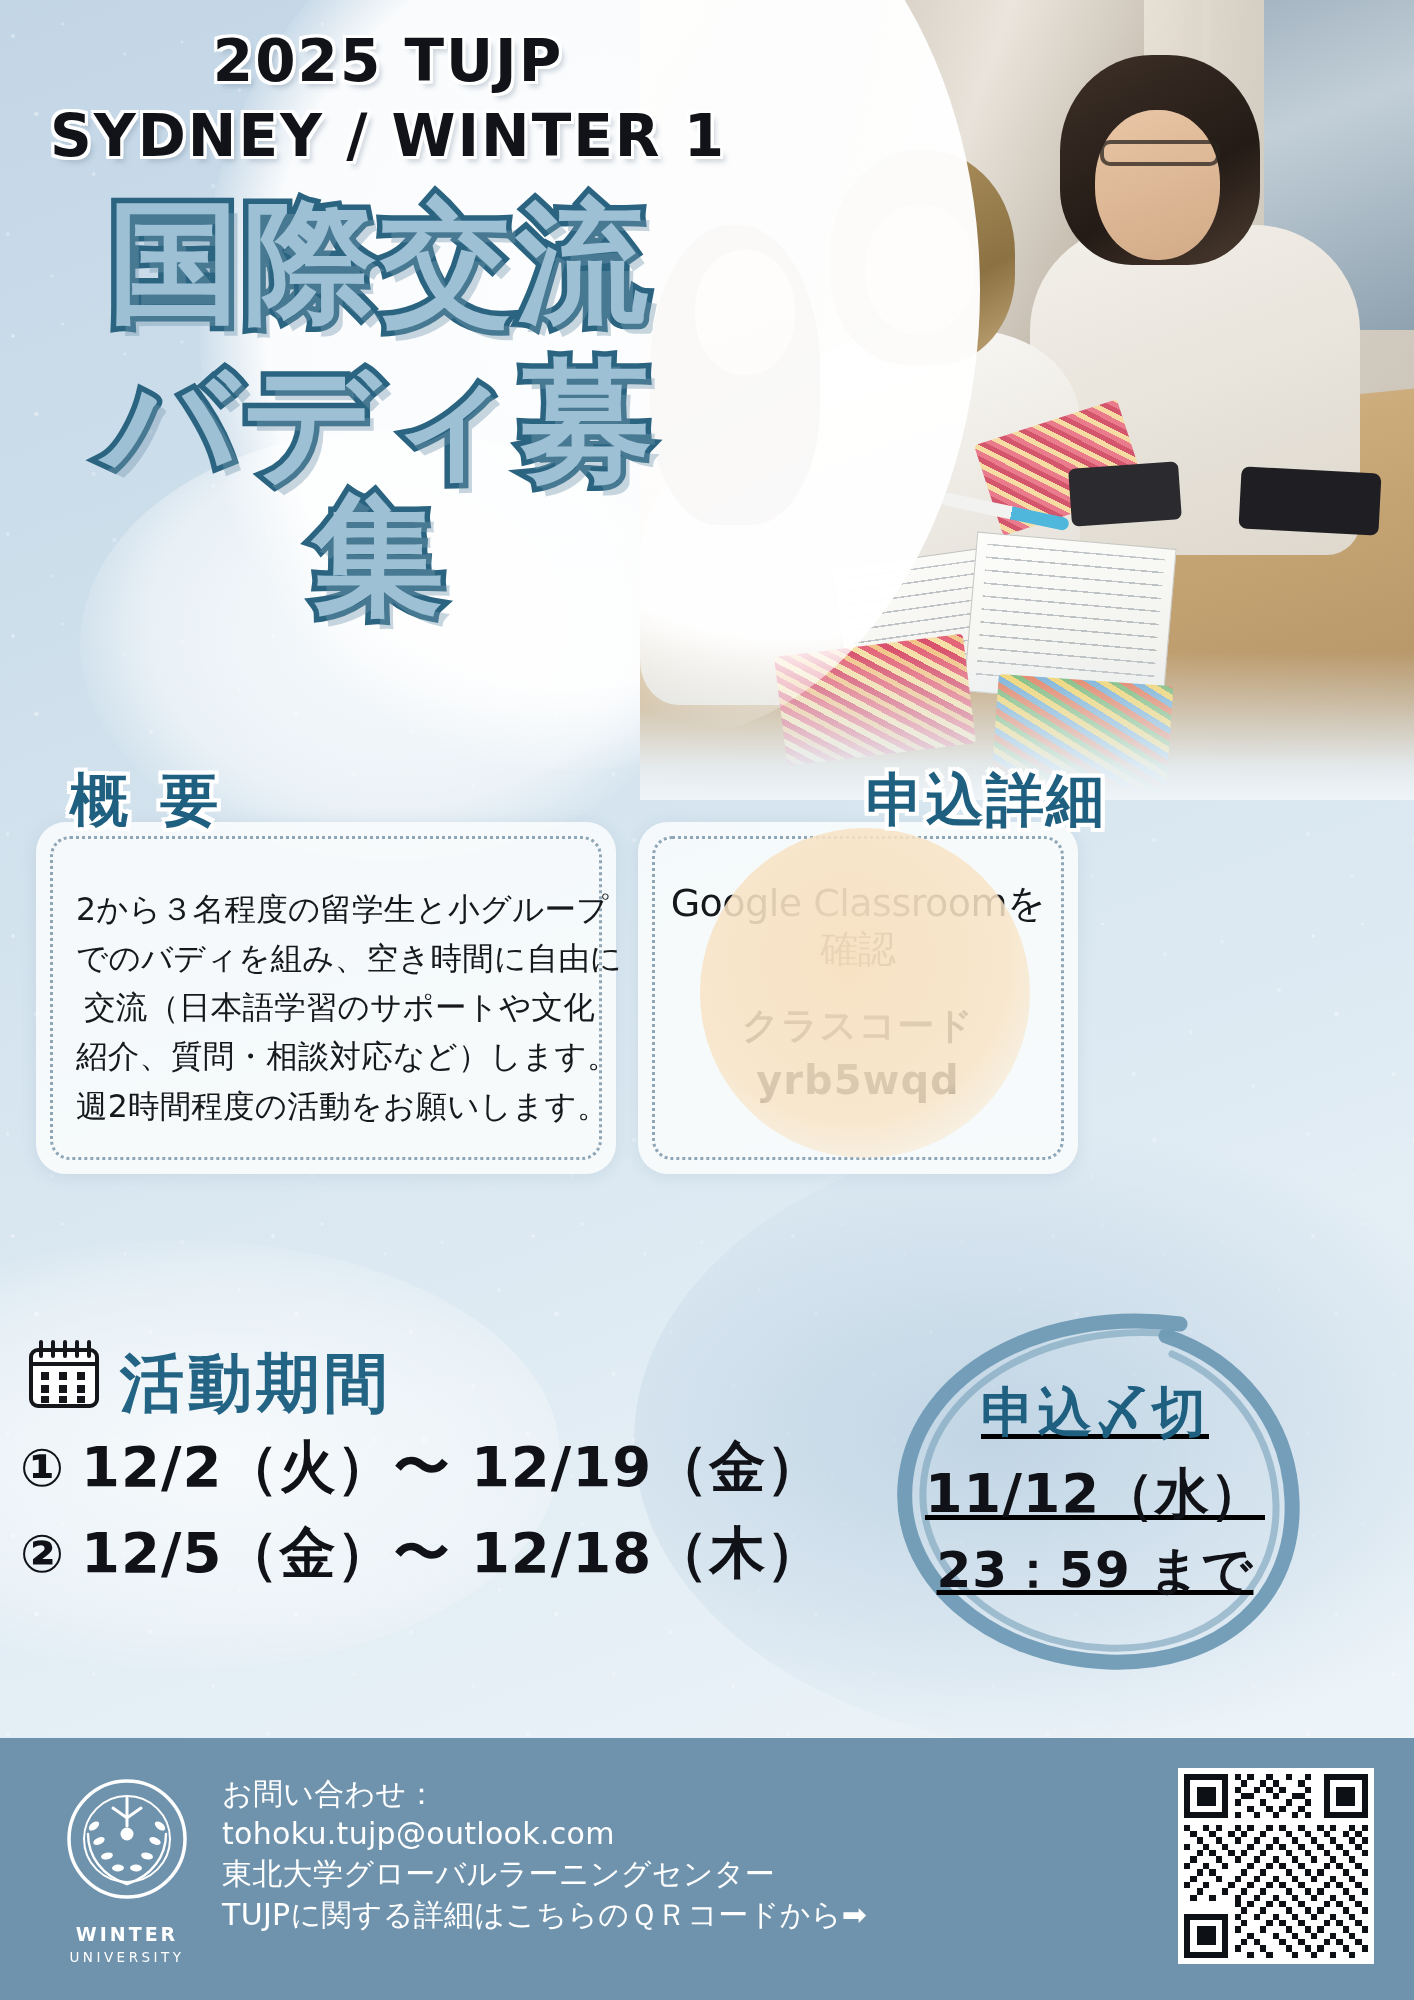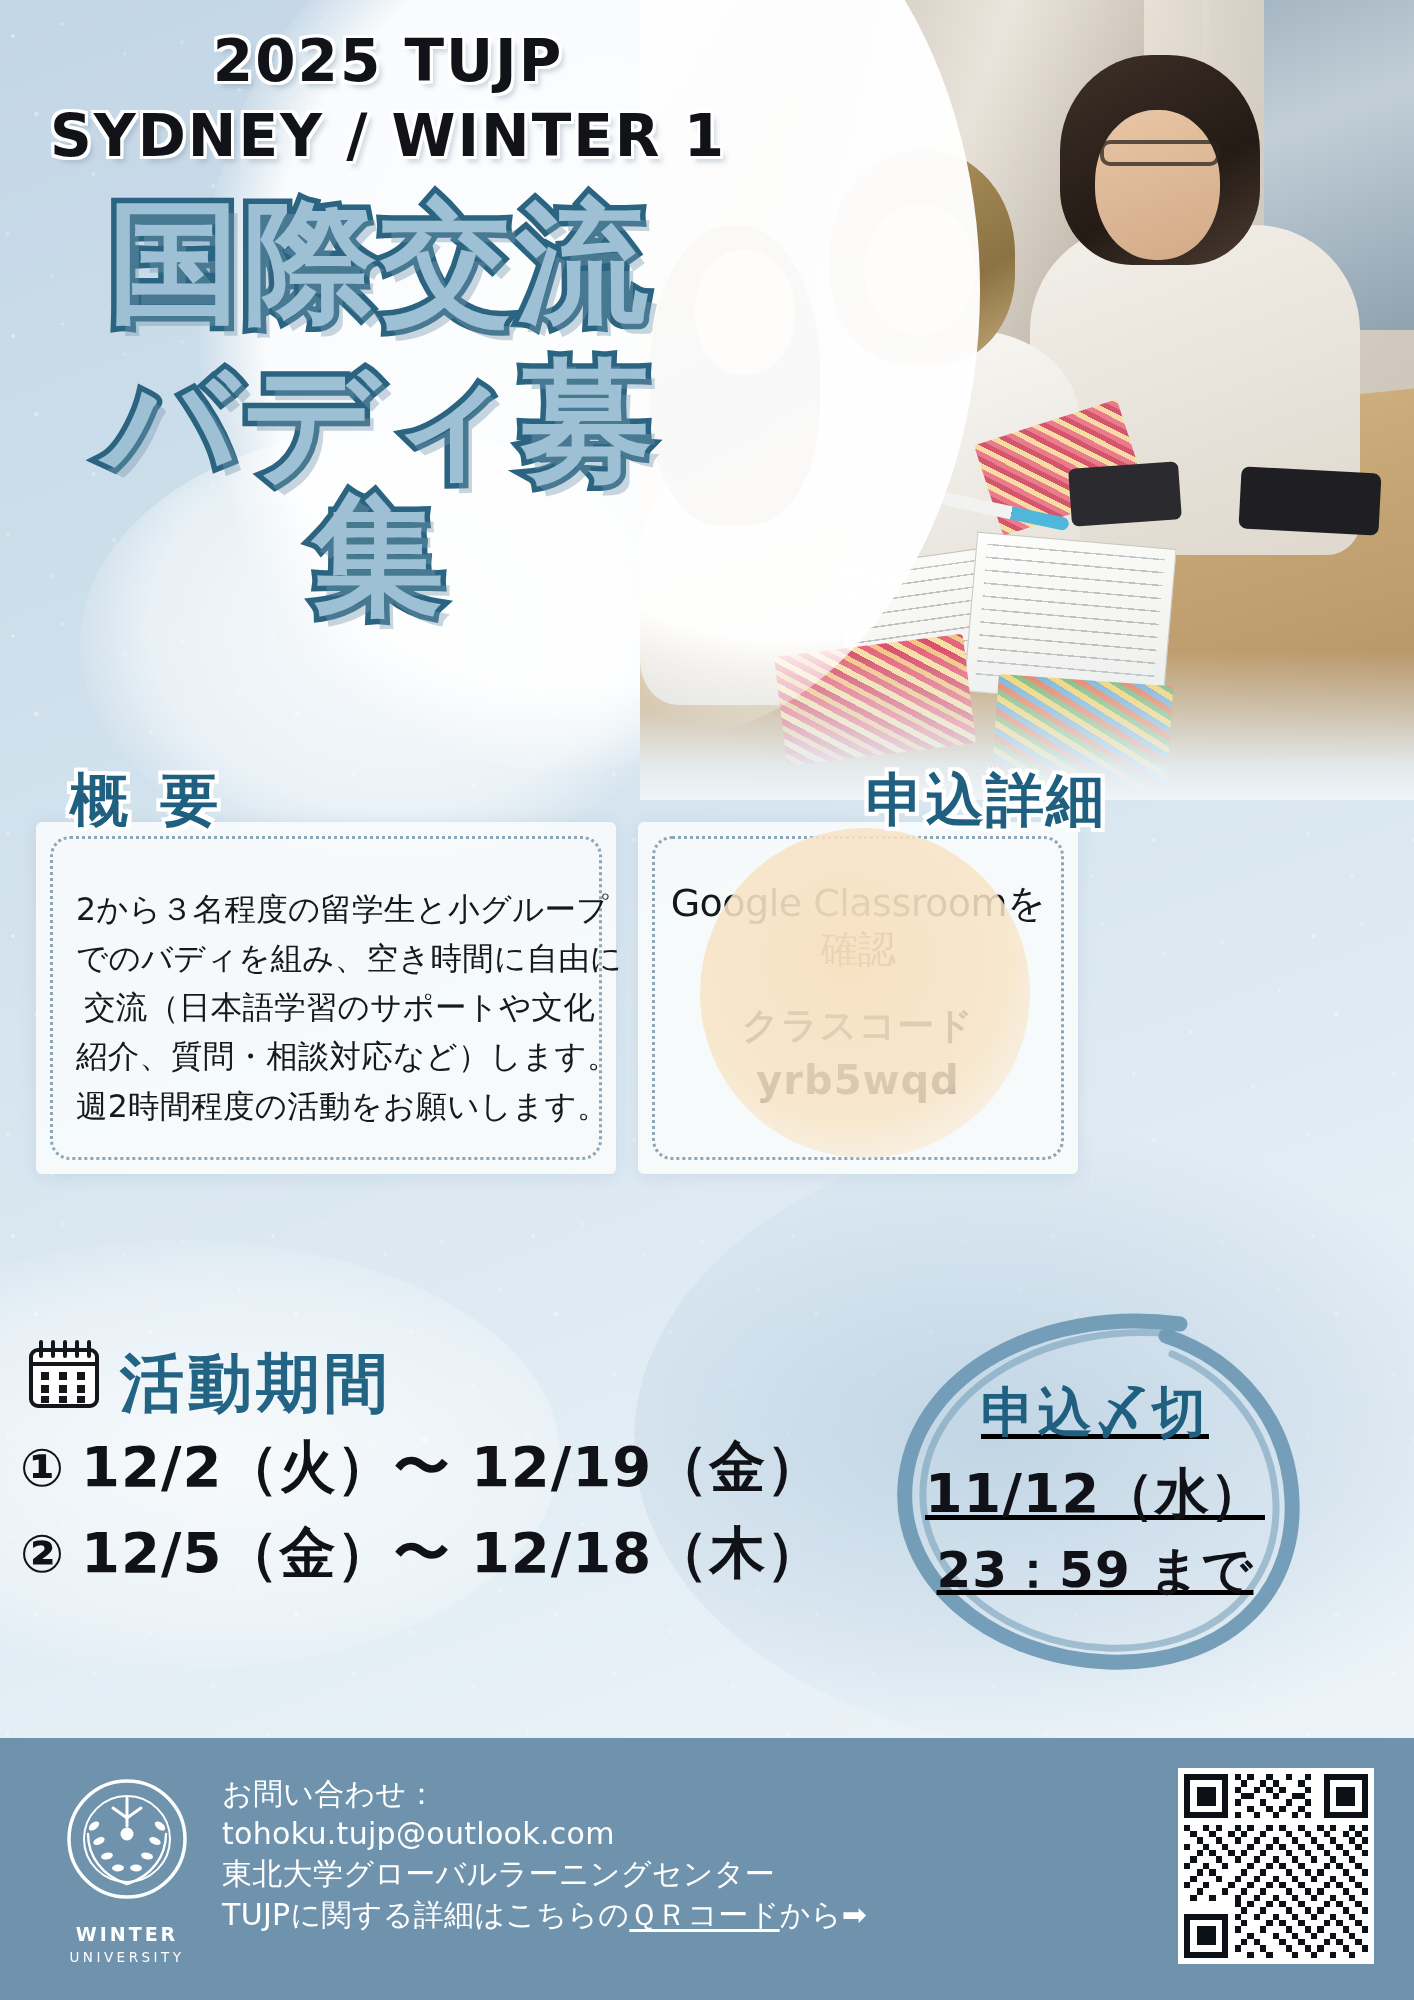--- a/index.html
+++ b/index.html
@@ -220,21 +220,21 @@
       0 -4px 0 #fff, 0 4px 0 #fff, -4px 0 0 #fff, 4px 0 0 #fff;
     font-family:"DejaVu Sans","Liberation Sans",sans-serif;
   }
   #head-gaiyou { left:70px; top:762px; }
   #head-moushikomi { left:866px; top:762px; letter-spacing:2px; }
 
   
   .card {
     position:absolute;
     background:rgba(248,251,252,.93);
-    border-radius:6px;
+    border-radius:30px;
     box-shadow:0 3px 16px rgba(110,140,165,.16);
   }
   .card .dash {
     position:absolute; inset:14px;
     border:3px dotted #8ea6b6; border-radius:20px;
   }
   #card-gaiyou  { left:36px;  top:822px; width:580px; height:352px; }
   #card-detail  { left:638px; top:822px; width:440px; height:352px; }
 
   .gaiyou-body {
@@ -309,21 +309,21 @@
     margin-top:4px; color:#fff; font-size:19px; font-weight:bold; letter-spacing:3px; line-height:1.35;
     font-family:"DejaVu Sans","Liberation Sans",sans-serif;
   }
   .logo-name .sub { font-size:13.5px; font-weight:normal; letter-spacing:3.5px; display:block; }
   .contact {
     position:absolute; left:222px; top:36px; width:960px; color:#fff;
     font-size:30px; line-height:1.34; letter-spacing:.3px;
     font-family:"DejaVu Sans","Liberation Sans",sans-serif;
   }
   .contact .cl { display:block; white-space:nowrap; }
-  .contact .uline { text-decoration:underline; text-underline-offset:4px; }
+  .contact .uline { text-underline-offset:4px; }
   .qr { position:absolute; right:40px; top:30px; width:196px; height:196px; background:#fff; padding:6px; }
   .qr svg { display:block; }
 </style>
 </head>
 <body>
 
 <div id="poster">
 
   <div class="bg-base"></div>
   <div class="bg-noise"></div>

